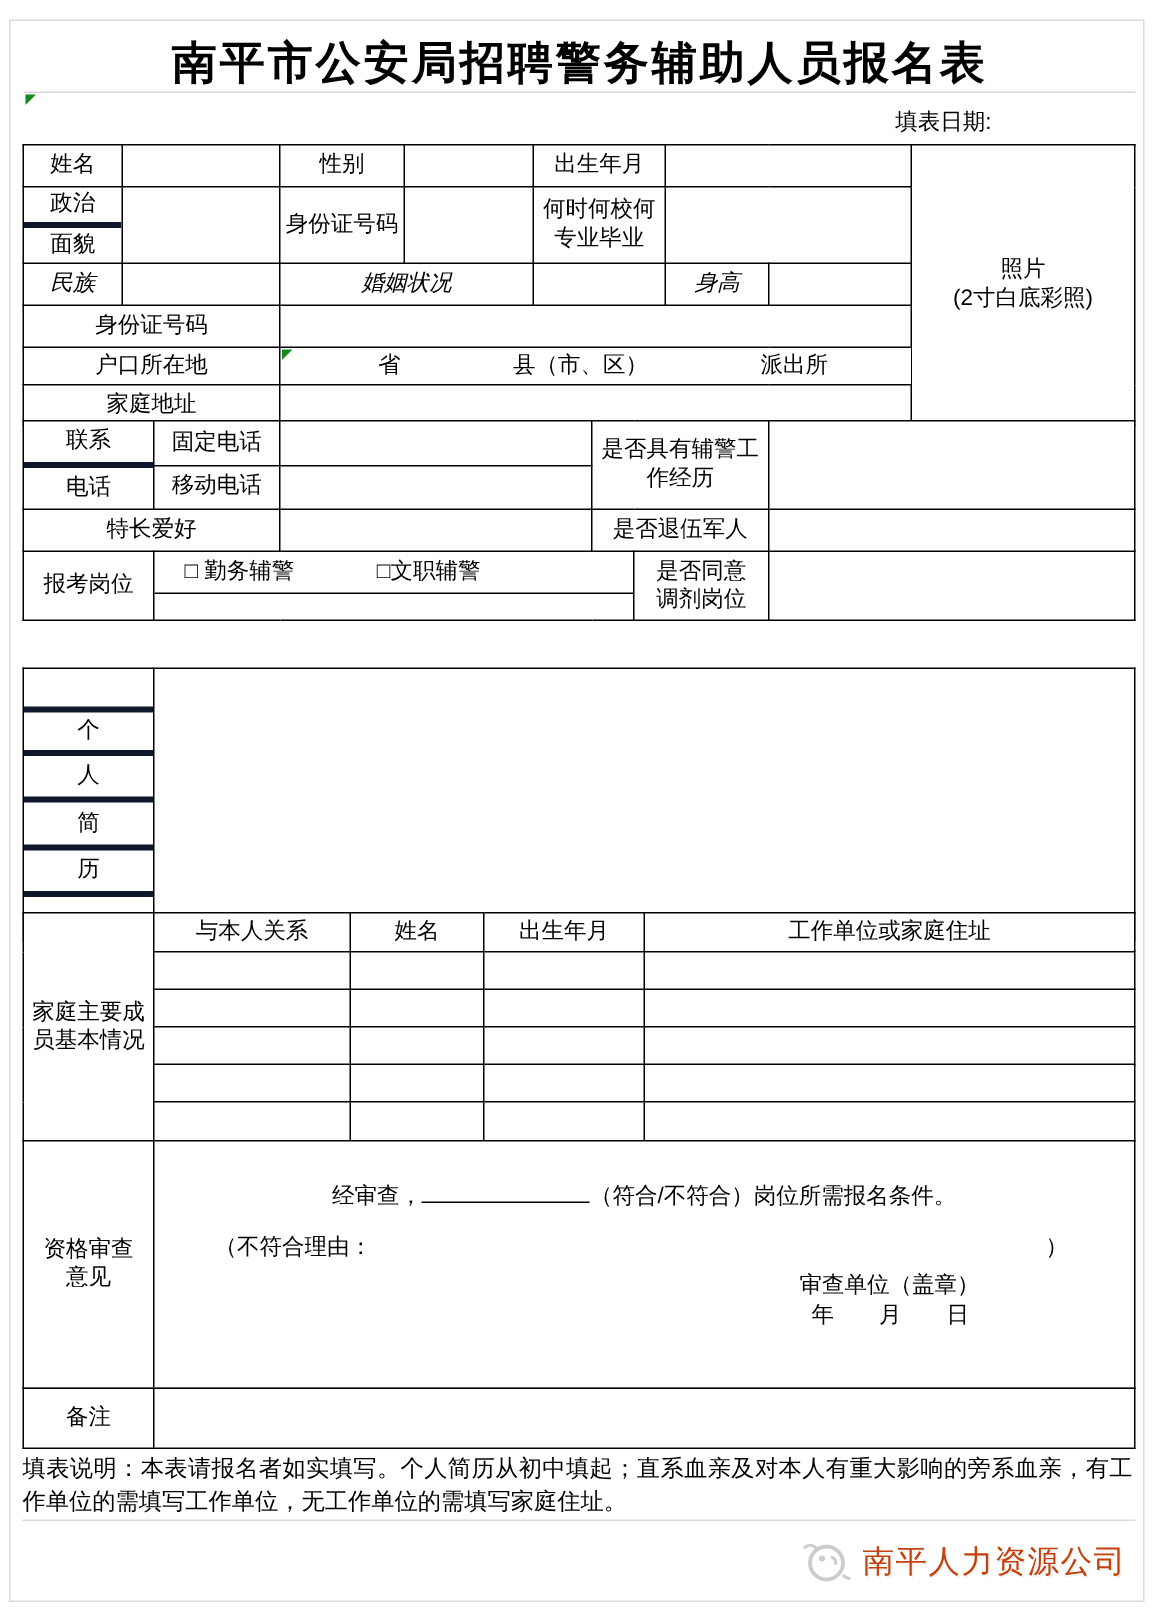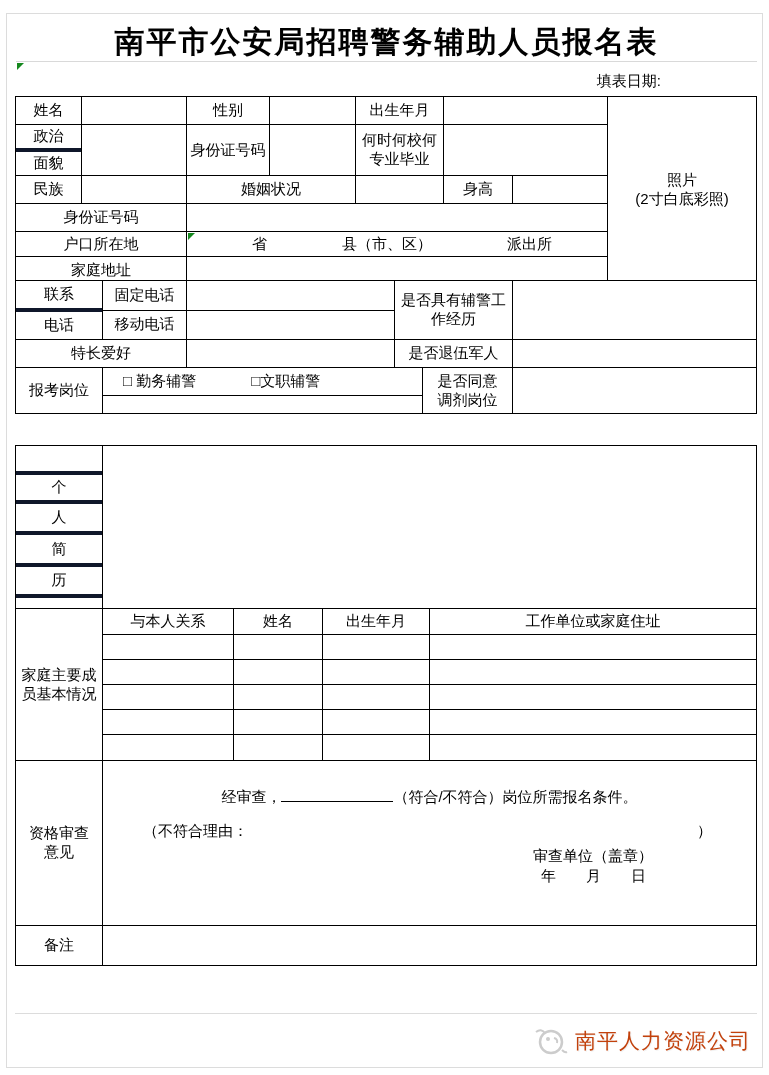--- a/index.html
+++ b/index.html
@@ -72,21 +72,21 @@
       <td class="subsplit">
         <div class="graydiv" style="height:23px;">政治</div>
         <div style="height:23px;">面貌</div>
       </td>
       <td class="blank"></td>
       <td>身份证号码</td>
       <td class="blank"></td>
       <td style="padding:0 6px;">何时何校何专业毕业</td>
       <td colspan="2" class="blank"></td>
     </tr>
-    <tr style="height:28px;">
+    <tr style="height:28px;font-style:italic;">
       <td>民族</td>
       <td class="blank"></td>
       <td colspan="2">婚姻状况</td>
       <td class="blank"></td>
       <td>身高</td>
       <td class="blank"></td>
     </tr>
     <tr style="height:28px;">
       <td colspan="2">身份证号码</td>
       <td colspan="5" class="blank"></td>
@@ -253,20 +253,21 @@
         <col style="width:654px">
       </colgroup>
     <tbody>
         <tr style="height:40px;">
       <td>备注</td>
       <td class="blank"></td>
     </tr>
   </tbody>
     </table>
 
+  <div class="instructions">填表说明：本表请报名者如实填写。个人简历从初中填起；直系血亲及对本人有重大影响的旁系血亲，有工作单位的需填写工作单位，无工作单位的需填写家庭住址。</div>
 
   <div class="footline"></div>
   <div class="footer">
     <svg width="36" height="30" viewBox="0 0 36 30">
       <circle cx="19" cy="16" r="11" fill="none" stroke="#cccccc" stroke-width="2.5"></circle>
       <circle cx="16" cy="13" r="2" fill="#cccccc"></circle>
       <path d="M 22 12 q 4 1 3 5" fill="none" stroke="#cccccc" stroke-width="2"></path>
       <path d="M 4 6 q 5 -4 9 1" fill="none" stroke="#cccccc" stroke-width="2"></path>
       <path d="M 30 24 q 3 3 5 2" fill="none" stroke="#cccccc" stroke-width="2"></path>
     </svg>

